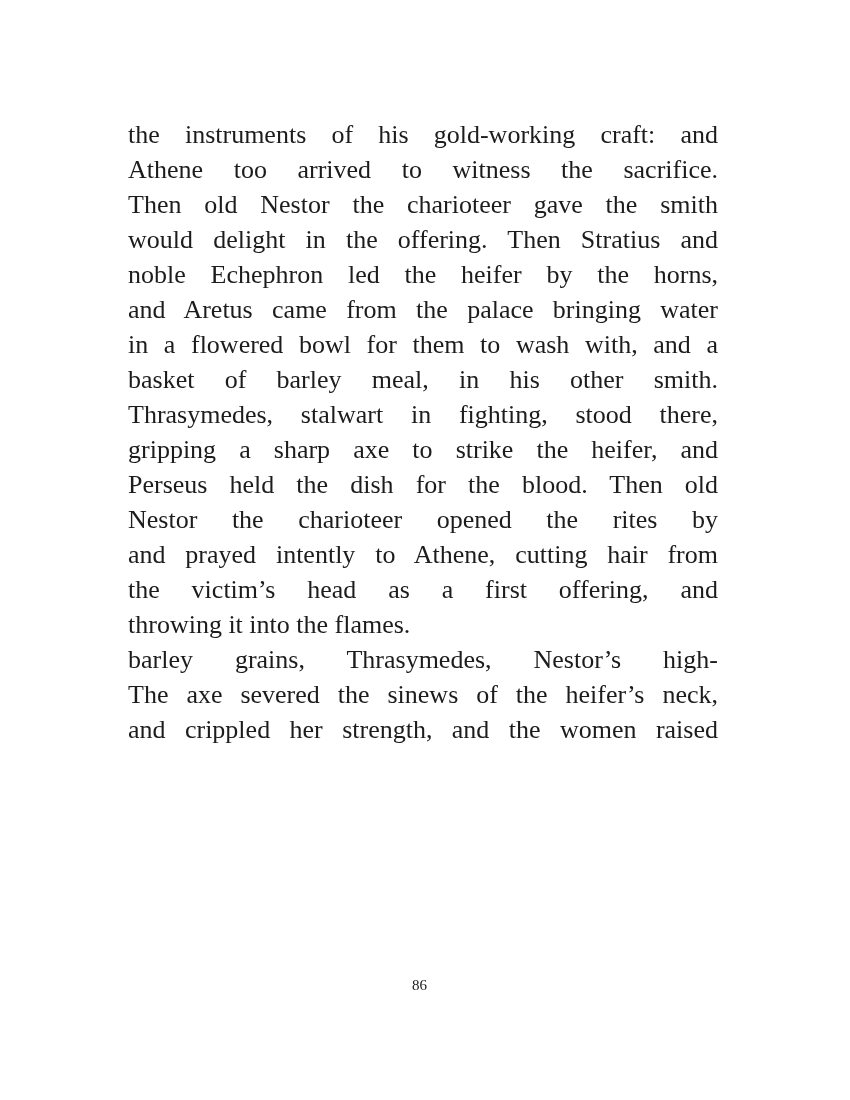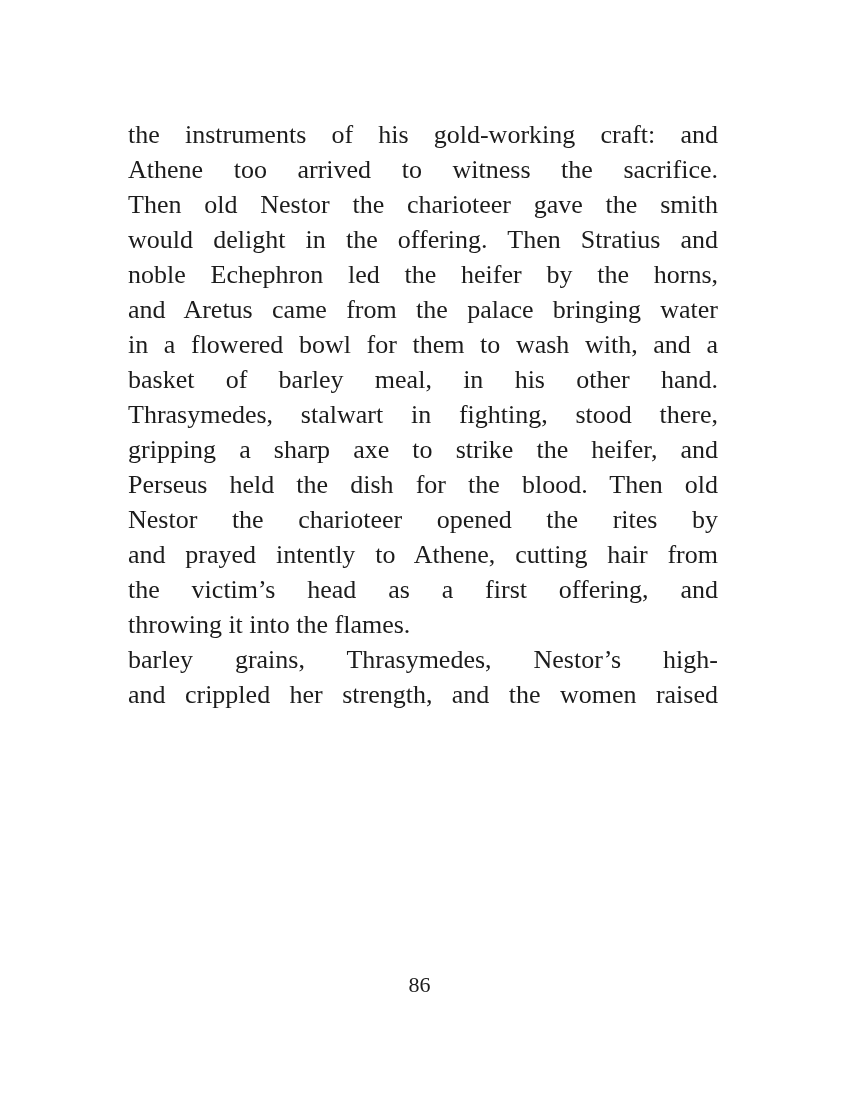--- a/index.html
+++ b/index.html
@@ -37,51 +37,52 @@
   }
   .line.indent {
     text-indent: 48px;
   }
   .page-number {
     position: absolute;
     left: 0;
     top: 971px;
     width: 839px;
     text-align: center;
-    font-size: 22px;
+    font-size: 15px;
     line-height: 28px;
   }
 </style>
 </head>
 <body>
 
 <div class="page">
 
   <div class="text-block">
 
     <div>
       <div class="line">the instruments of his gold-working craft: and</div>
       <div class="line">Athene too arrived to witness the sacrifice.</div>
       <div class="line">Then old Nestor the charioteer gave the smith</div>
       <div class="line">would delight in the offering. Then Stratius and</div>
       <div class="line">noble Echephron led the heifer by the horns,</div>
       <div class="line">and Aretus came from the palace bringing water</div>
       <div class="line">in a flowered bowl for them to wash with, and a</div>
-      <div class="line">basket of barley meal, in his other hand.</div>
+      <div class="line">basket of barley meal, in his other smith.</div>
       <div class="line">Thrasymedes, stalwart in fighting, stood there,</div>
       <div class="line">gripping a sharp axe to strike the heifer, and</div>
       <div class="line">Perseus held the dish for the blood. Then old</div>
       <div class="line">Nestor the charioteer opened the rites by</div>
       <div class="line">and prayed intently to Athene, cutting hair from</div>
       <div class="line">the victim’s head as a first offering, and</div>
       <div class="line last">throwing it into the flames.</div>
     </div>
 
     <div>
       <div class="line">barley grains, Thrasymedes, Nestor’s high-</div>
+      <div class="line">The axe severed the sinews of the heifer’s neck,</div>
       <div class="line">and crippled her strength, and the women raised</div>
     </div>
 
   </div>
 
   <div class="page-number">86</div>
 
 </div>
 
 </body></html>

